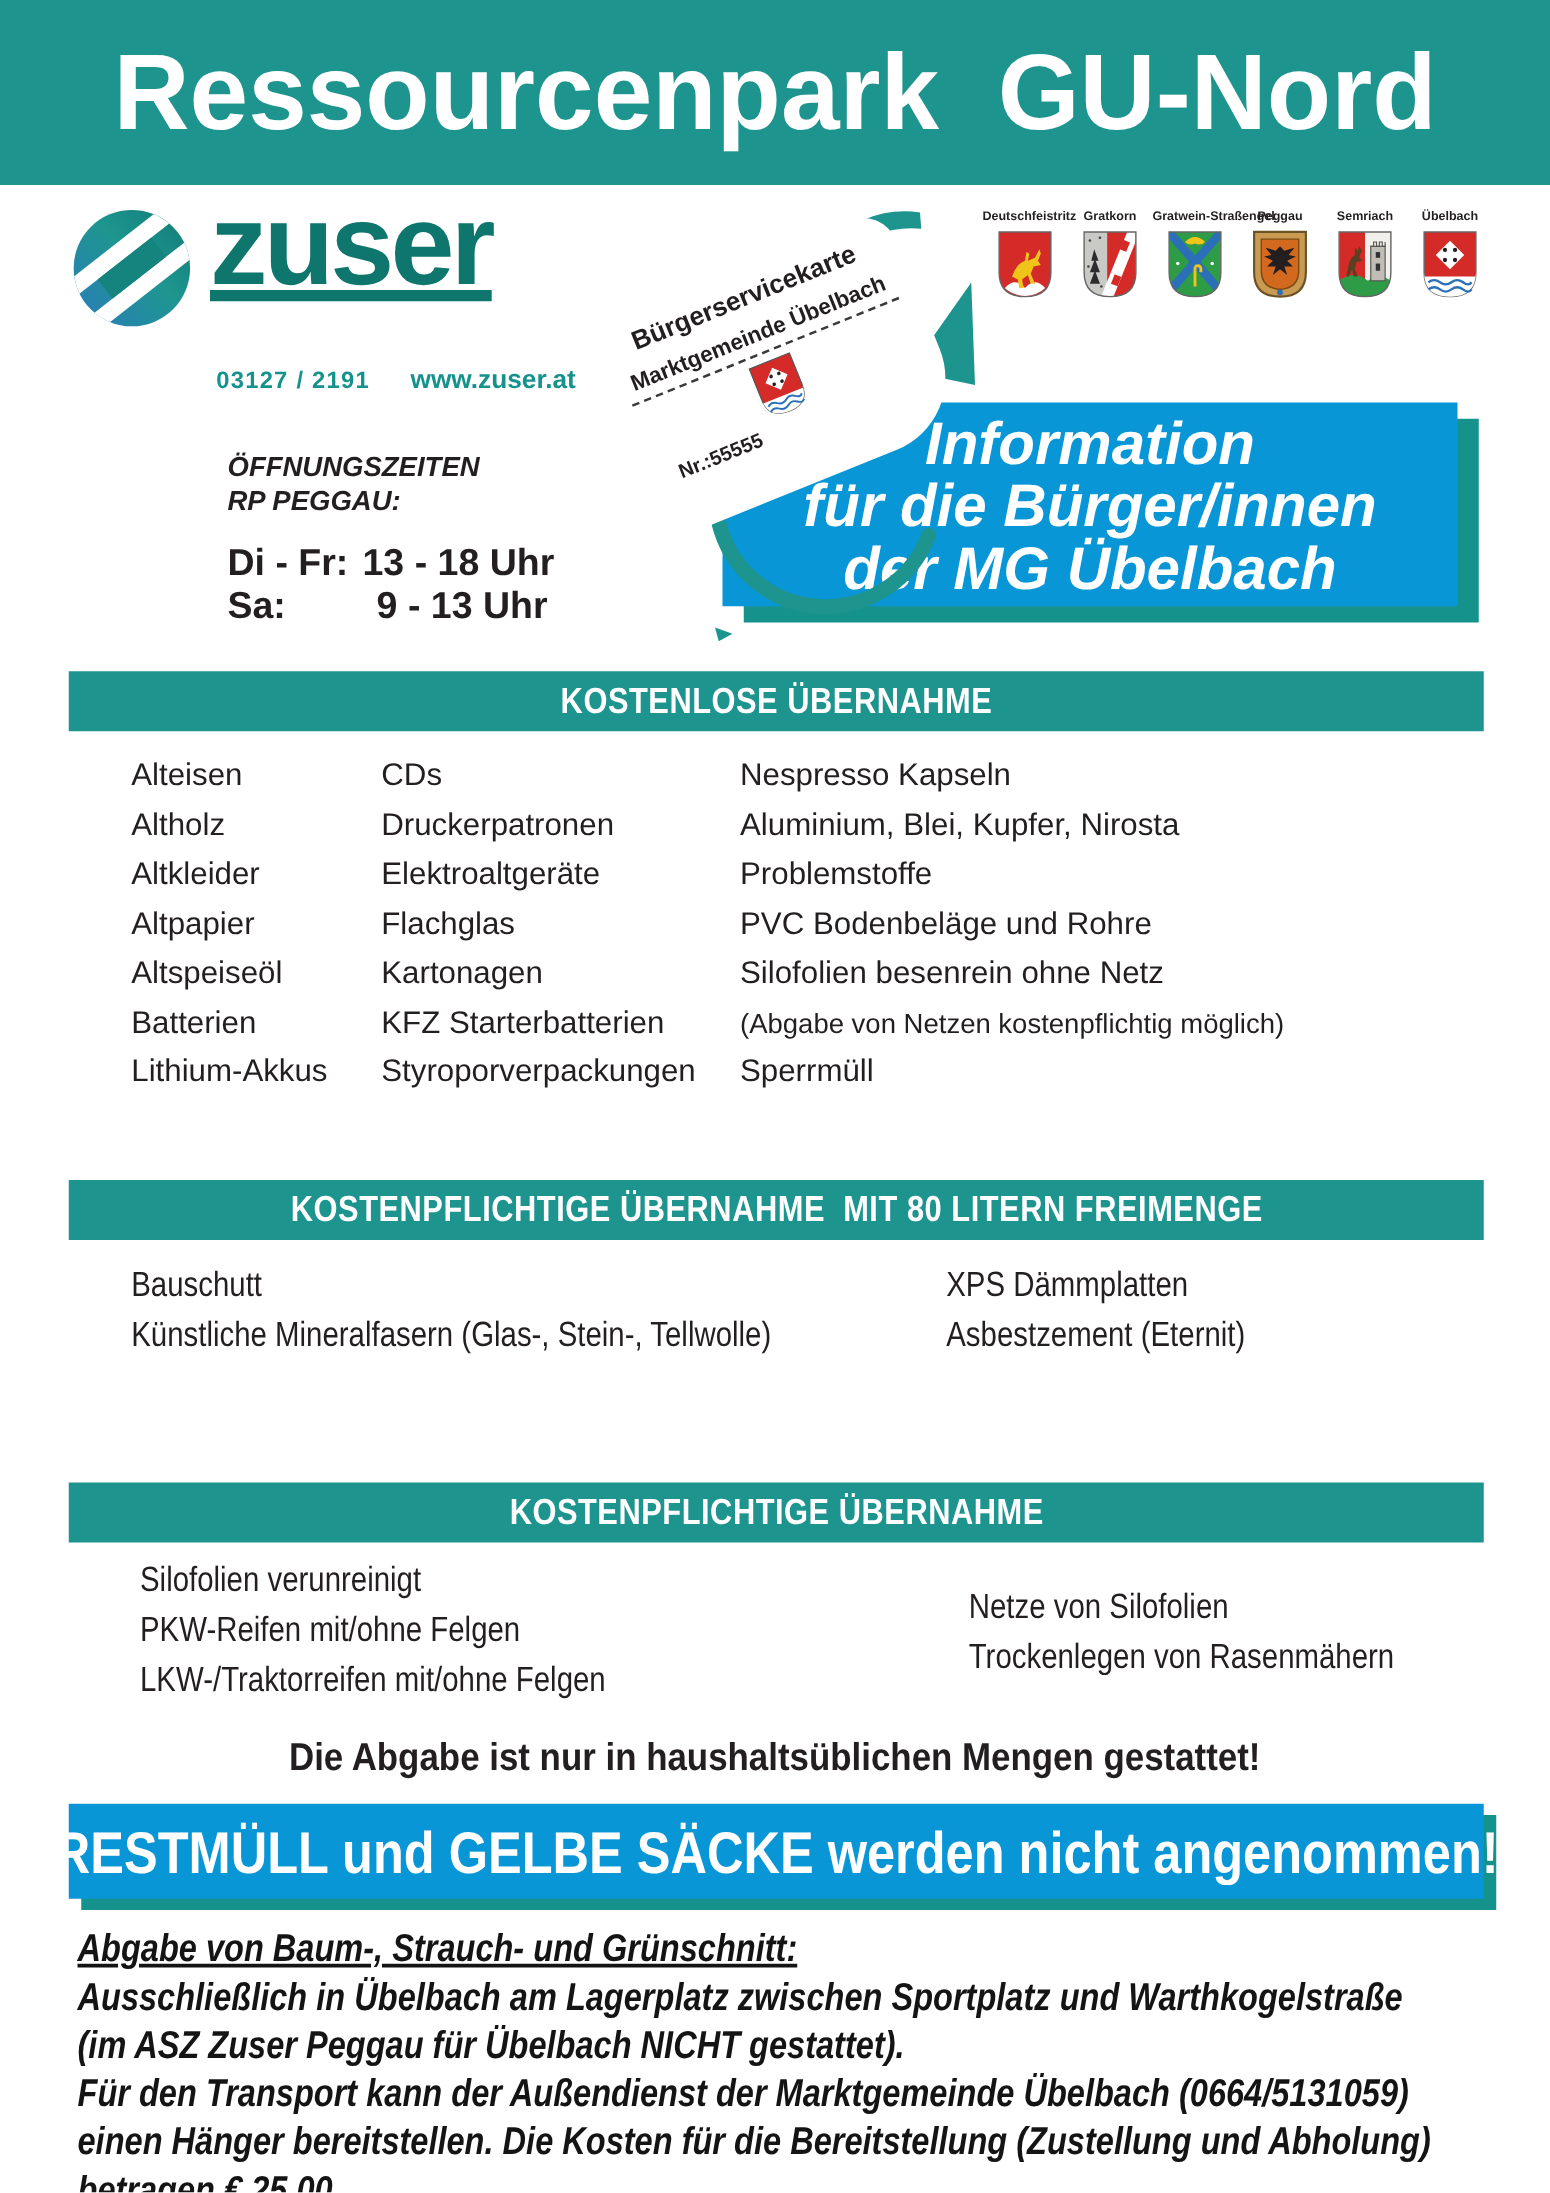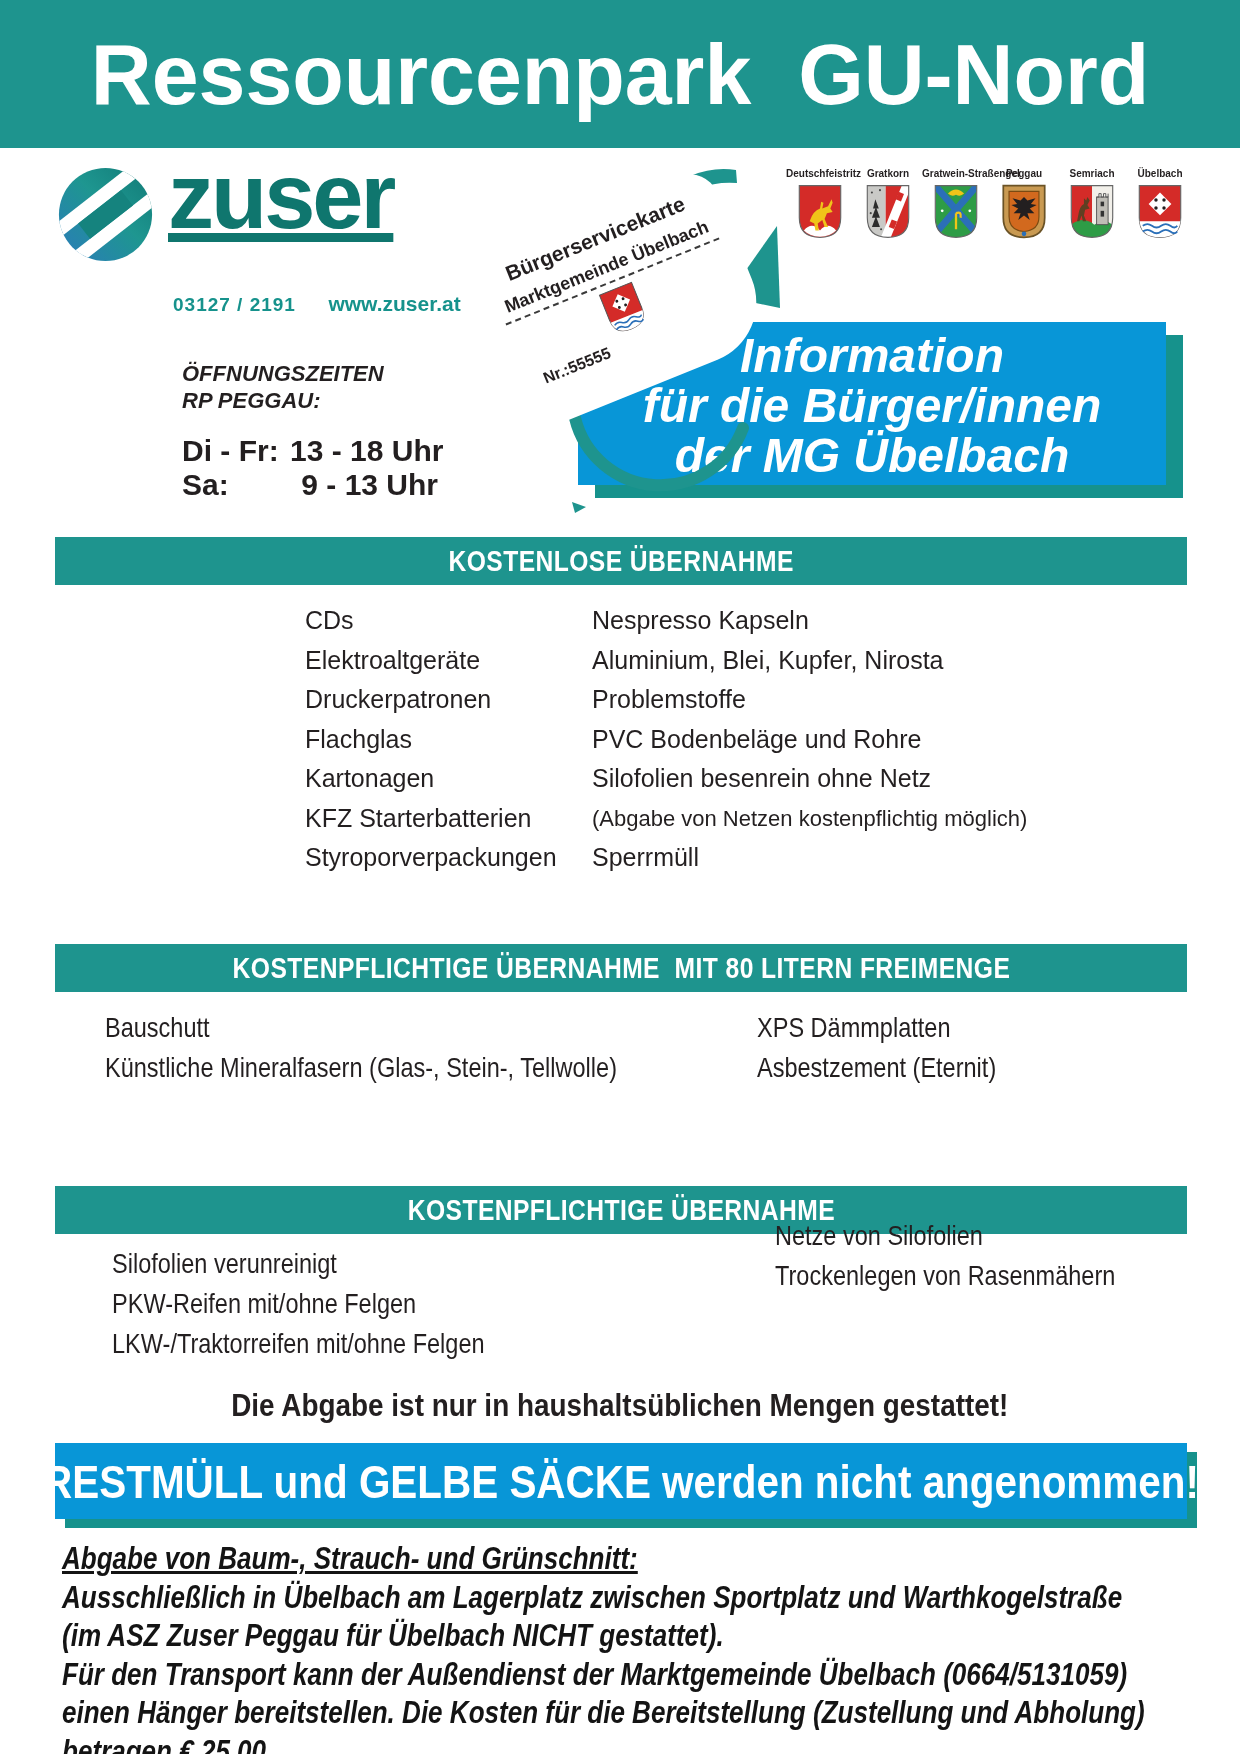--- a/index.html
+++ b/index.html
@@ -263,24 +263,33 @@
           <circle cx="23.5" cy="14.5" r="1.5" fill="#231F20"></circle>
         <circle cx="16.5" cy="21.5" r="1.5" fill="#231F20"></circle>
           <circle cx="23.5" cy="21.5" r="1.5" fill="#231F20"></circle>
       </svg>
     </figure>
   </div>
 
   <div class="teal-banner b1">
     <span>KOSTENLOSE ÜBERNAHME</span>
   </div>
+  <div class="sec-col" style="left:105px;top:601px;">
+    <div class="item">Alteisen</div>
+    <div class="item">Altholz</div>
+    <div class="item">Altkleider</div>
+    <div class="item">Altpapier</div>
+    <div class="item">Altspeiseöl</div>
+    <div class="item">Batterien</div>
+    <div class="item">Lithium-Akkus</div>
+  </div>
   <div class="sec-col" style="left:305px;top:601px;">
     <div class="item">CDs</div>
+    <div class="item">Druckerpatronen</div>
     <div class="item">Elektroaltgeräte</div>
-    <div class="item">Druckerpatronen</div>
     <div class="item">Flachglas</div>
     <div class="item">Kartonagen</div>
     <div class="item">KFZ Starterbatterien</div>
     <div class="item">Styroporverpackungen</div>
   </div>
   <div class="sec-col" style="left:592px;top:601px;">
     <div class="item">Nespresso Kapseln</div>
     <div class="item">Aluminium, Blei, Kupfer, Nirosta</div>
     <div class="item">Problemstoffe</div>
     <div class="item">PVC Bodenbeläge und Rohre</div>
@@ -302,21 +311,21 @@
   </div>
 
   <div class="teal-banner b3">
     <span>KOSTENPFLICHTIGE ÜBERNAHME</span>
   </div>
   <div class="sec-col" style="left:112px;top:1244px;">
     <div class="cond-item"><span>Silofolien verunreinigt</span></div>
     <div class="cond-item"><span>PKW-Reifen mit/ohne Felgen</span></div>
     <div class="cond-item"><span>LKW-/Traktorreifen mit/ohne Felgen</span></div>
   </div>
-  <div class="sec-col" style="left:775px;top:1216px;">
+  <div class="sec-col" style="left:775px;top:1265px;">
     <div class="cond-item"><span>Netze von Silofolien</span></div>
     <div class="cond-item"><span>Trockenlegen von Rasenmähern</span></div>
   </div>
 
   <div class="household">
     <span>Die Abgabe ist nur in haushaltsüblichen Mengen gestattet!</span>
   </div>
   <div class="no-accept">
     <span>RESTMÜLL und GELBE SÄCKE werden nicht angenommen!</span>
   </div>

